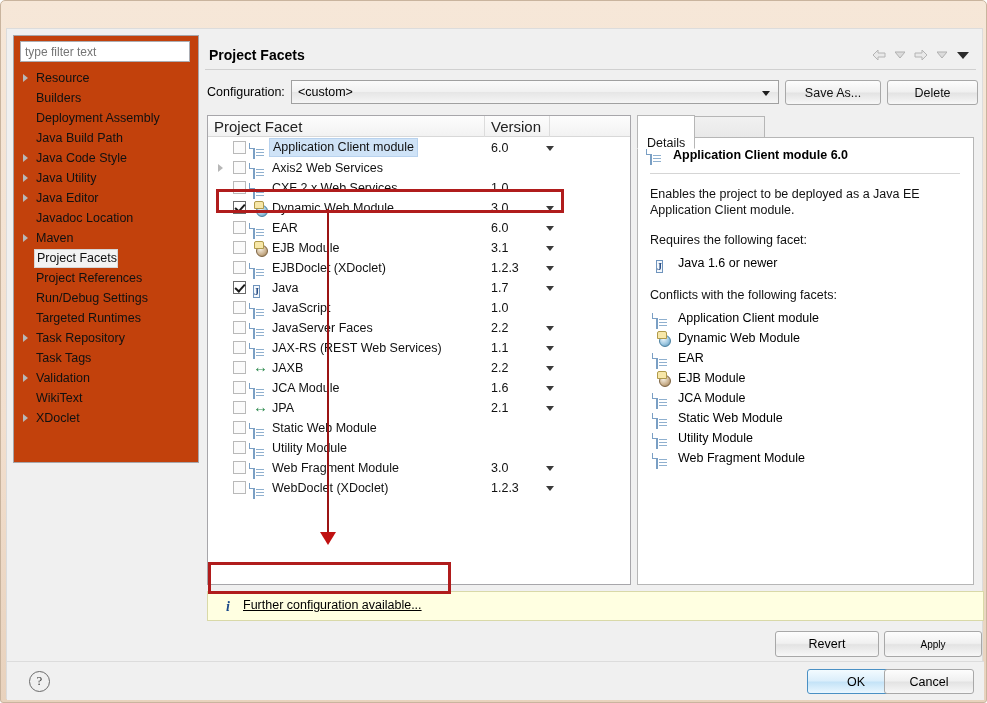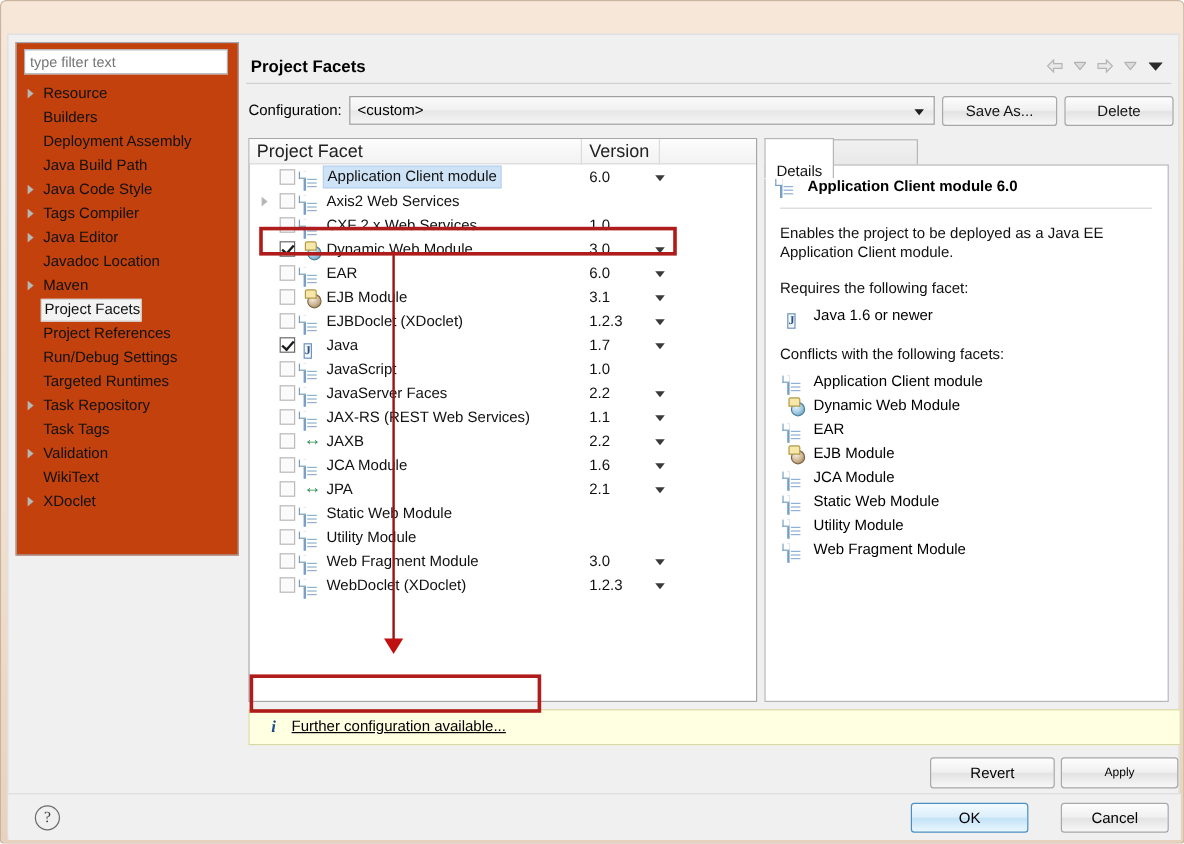--- a/index.html
+++ b/index.html
@@ -285,21 +285,21 @@
     position:absolute; left:0; top:632px; width:977px; height:39px;
     background:#f0f0f0; border-top:1px solid #dcdcdc;
   }
   #help-icon {
     position:absolute; left:22px; top:9px; width:21px; height:21px;
     border:1.5px solid #6a6a6a; border-radius:50%;
     font-size:13px; color:#3a3a3a; text-align:center; line-height:18px;
     font-family:"Liberation Serif", serif;
   }
   #btn-ok {
-    position:absolute; left:752px; top:7px; width:98px; height:25px;
+    position:absolute; left:800px; top:7px; width:98px; height:25px;
     border:1px solid #4a90c4; border-radius:3px;
     background: linear-gradient(180deg,#f3fbff 0%,#dbeefb 47%,#c4e3f7 53%,#eaf7ff 100%);
     display:flex; align-items:center; justify-content:center; font-size:12.5px;
   }
   #btn-cancel {
     position:absolute; left:877px; top:7px; width:90px; height:25px;
     border:1px solid #a8a8a8; border-radius:3px;
     background: linear-gradient(180deg,#fdfdfd 0%,#f0f0f0 47%,#e3e3e3 53%,#f7f7f7 100%);
     display:flex; align-items:center; justify-content:center; font-size:12.5px;
   }
@@ -330,21 +330,21 @@
   <div id="dialog">
 
     <div id="left-panel">
       <input id="filter-input" type="text" placeholder="type filter text" style="">
       <div id="tree">
           <div class="tree-item"><span class="tree-arrow"></span><span>Resource</span></div>
           <div class="tree-item"><span>Builders</span></div>
           <div class="tree-item"><span>Deployment Assembly</span></div>
           <div class="tree-item"><span>Java Build Path</span></div>
           <div class="tree-item"><span class="tree-arrow"></span><span>Java Code Style</span></div>
-          <div class="tree-item"><span class="tree-arrow"></span><span>Tags Compiler</span></div>
+          <div class="tree-item"><span class="tree-arrow"></span><span>Java Utility</span></div>
           <div class="tree-item"><span class="tree-arrow"></span><span>Java Editor</span></div>
           <div class="tree-item"><span>Javadoc Location</span></div>
           <div class="tree-item"><span class="tree-arrow"></span><span>Maven</span></div>
           <div class="tree-item" style="padding-left: 0px;"><span class="tree-item selected" style="position: relative;">Project Facets</span></div>
           <div class="tree-item"><span>Project References</span></div>
           <div class="tree-item"><span>Run/Debug Settings</span></div>
           <div class="tree-item"><span>Targeted Runtimes</span></div>
           <div class="tree-item"><span class="tree-arrow"></span><span>Task Repository</span></div>
           <div class="tree-item"><span>Task Tags</span></div>
           <div class="tree-item"><span class="tree-arrow"></span><span>Validation</span></div>

